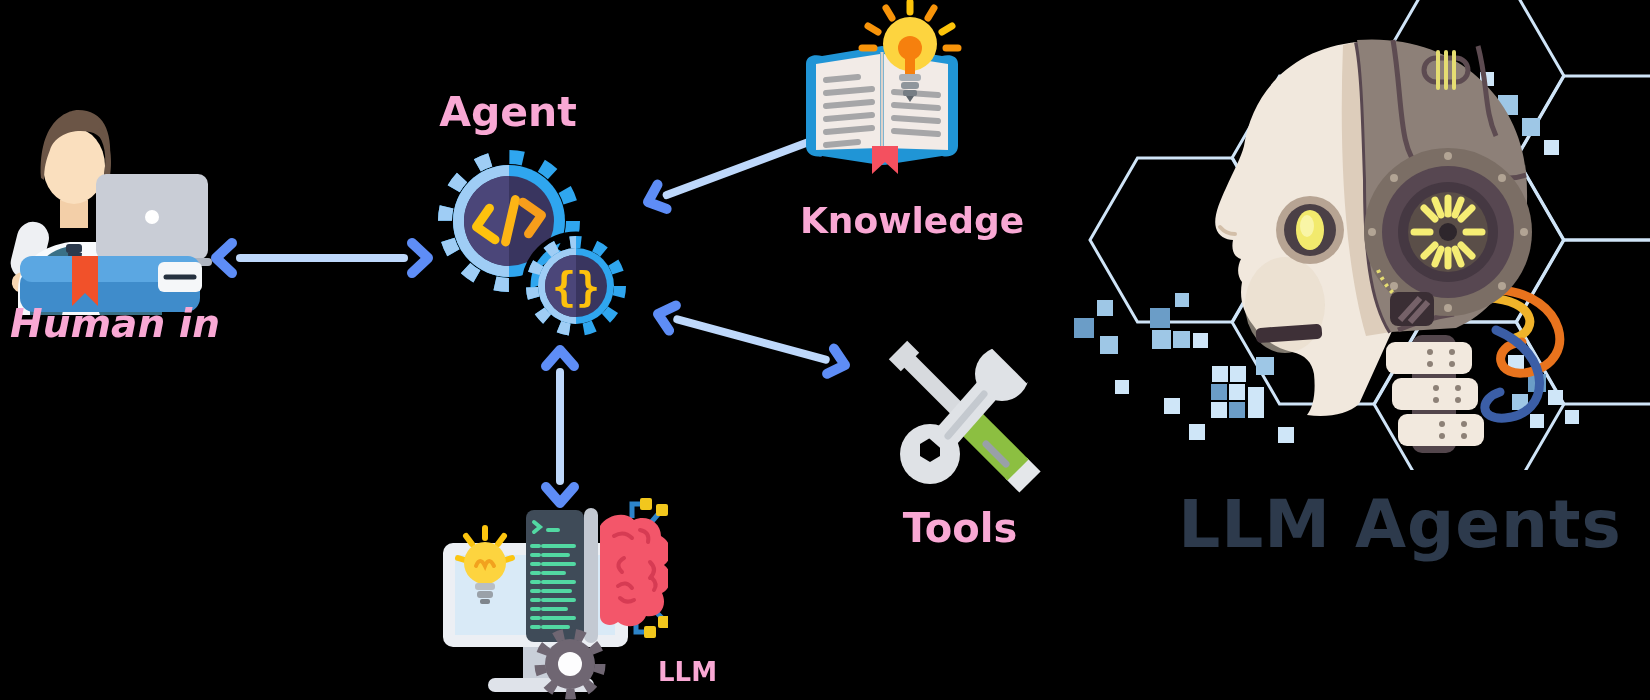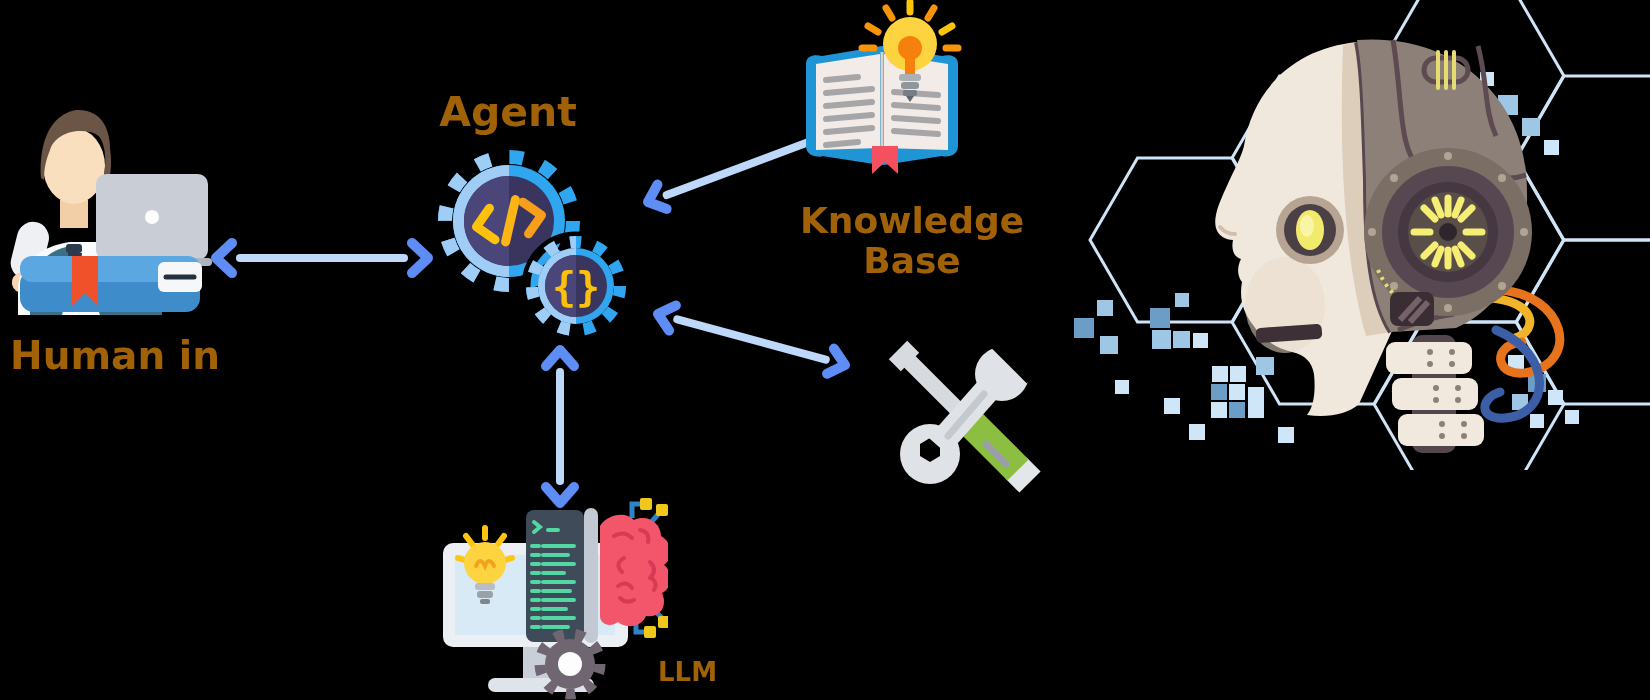--- a/index.html
+++ b/index.html
@@ -1,24 +1,24 @@
 <!DOCTYPE html>
 <html><head>
 <meta charset="utf-8">
 <style>
   html,body{margin:0;padding:0;background:#000;}
   #canvas{position:relative;width:1650px;height:700px;background:#000000;overflow:hidden;
           font-family:"DejaVu Sans","Liberation Sans",sans-serif;}
   .layer{position:absolute;left:0;top:0;}
   .node-icon{position:absolute;}
   .node-label{position:absolute;font-weight:bold;font-size:39px;line-height:1.12;
-              color:#a16207;text-align:center;}
+              color:#f9a8d4;text-align:center;}
   .node-label span{display:block;}
   #agent-label{left:418px;top:90px;width:180px;font-size:41px;}
-  #human-label{left:0px;top:334px;width:230px;}
+  #human-label{left:0px;top:302px;width:230px;font-style:italic;}
   #kb-label{left:788px;top:166px;width:248px;font-size:36px;margin-top:35px;}
   #tools-label{left:860px;top:506px;width:200px;font-size:40px;}
   #llm-label{left:658px;top:640px;width:120px;font-size:26px;text-align:left;margin-top:18px;}
   #main-title{position:absolute;left:1150px;top:486px;width:500px;text-align:center;
               font-weight:bold;font-size:66px;color:#2d3a4c;letter-spacing:1px;}
 </style>
 </head>
 <body>
 
 <div id="canvas">
@@ -156,40 +156,42 @@
       <circle cx="112" cy="48" r="12" fill="#f6800e"></circle>
       <rect x="107" y="56" width="10" height="18" fill="#f6800e"></rect>
       <rect x="101" y="74" width="22" height="7" rx="3" fill="#aab0b6"></rect>
       <rect x="103" y="82" width="18" height="7" rx="3" fill="#8f969c"></rect>
       <rect x="105" y="90" width="14" height="6" rx="2" fill="#767d84"></rect>
       <polygon points="108,96 116,96 112,102" fill="#5e656c"></polygon>
     </g>
   </svg>
   <div class="node-label" id="kb-label">
     <span>Knowledge</span>
-    <span>Base</span>
   </div>
 
   <svg class="node-icon" style="left:878px;top:330px" width="170" height="170" viewBox="0 0 170 170">
     <g>
       <path d="M 20,20 L 32,32" stroke="#d7dade" stroke-width="26" stroke-linecap="butt"></path>
       <path d="M 28,28 L 90,90" stroke="#d7dade" stroke-width="16"></path>
       <path d="M 138,138 L 152,152" stroke="#e4e7ea" stroke-width="30" stroke-linecap="butt"></path>
       <path d="M 90,90 L 140,140" stroke="#8cbf41" stroke-width="30" stroke-linecap="butt"></path>
       <path d="M 108,114 L 128,134" stroke="#99a0a7" stroke-width="7" stroke-linecap="round"></path>
     </g>
     <g>
       <circle cx="52" cy="124" r="30" fill="#dfe2e6"></circle>
       <path d="M 42,114 l 10,-6 10,6 0,12 -10,6 -10,-6 z" fill="#000000"></path>
       <path d="M 60,116 L 120,48" stroke="#dfe2e6" stroke-width="26" stroke-linecap="butt"></path>
       <circle cx="124" cy="44" r="27" fill="#dfe2e6"></circle>
       <rect x="112" y="16" width="52" height="22" transform="rotate(45 138 27)" fill="#000000"></rect>
       <path d="M 70,106 L 106,64" stroke="#c4c9cf" stroke-width="7" stroke-linecap="round"></path>
     </g>
   </svg>
+  <div class="node-label" id="tools-label">
+    <span>Tools</span>
+  </div>
 
   <svg class="node-icon" style="left:428px;top:466px" width="240" height="235" viewBox="0 0 240 235">
     <g>
       <rect x="95" y="181" width="44" height="34" fill="#c9cfd9"></rect>
       <rect x="60" y="212" width="106" height="14" rx="7" fill="#dfe3ea"></rect>
       <rect x="15" y="77" width="185" height="104" rx="10" fill="#eceff4"></rect>
       <rect x="27" y="89" width="160" height="80" fill="#d9eaf7"></rect>
     </g>
     <g>
       <g stroke="#fcc50f" stroke-width="6" stroke-linecap="round">
@@ -397,14 +399,17 @@
           <circle cx="398" cy="388" r="3"></circle>
             <circle cx="398" cy="400" r="3"></circle>
           <circle cx="382" cy="424" r="3"></circle>
             <circle cx="382" cy="436" r="3"></circle>
           <circle cx="404" cy="424" r="3"></circle>
             <circle cx="404" cy="436" r="3"></circle>
         </g>
       </g>
     </g>
   </svg>
+  <div id="main-title">
+    <span>LLM Agents</span>
+  </div>
 
 </div>
 
 </body></html>

